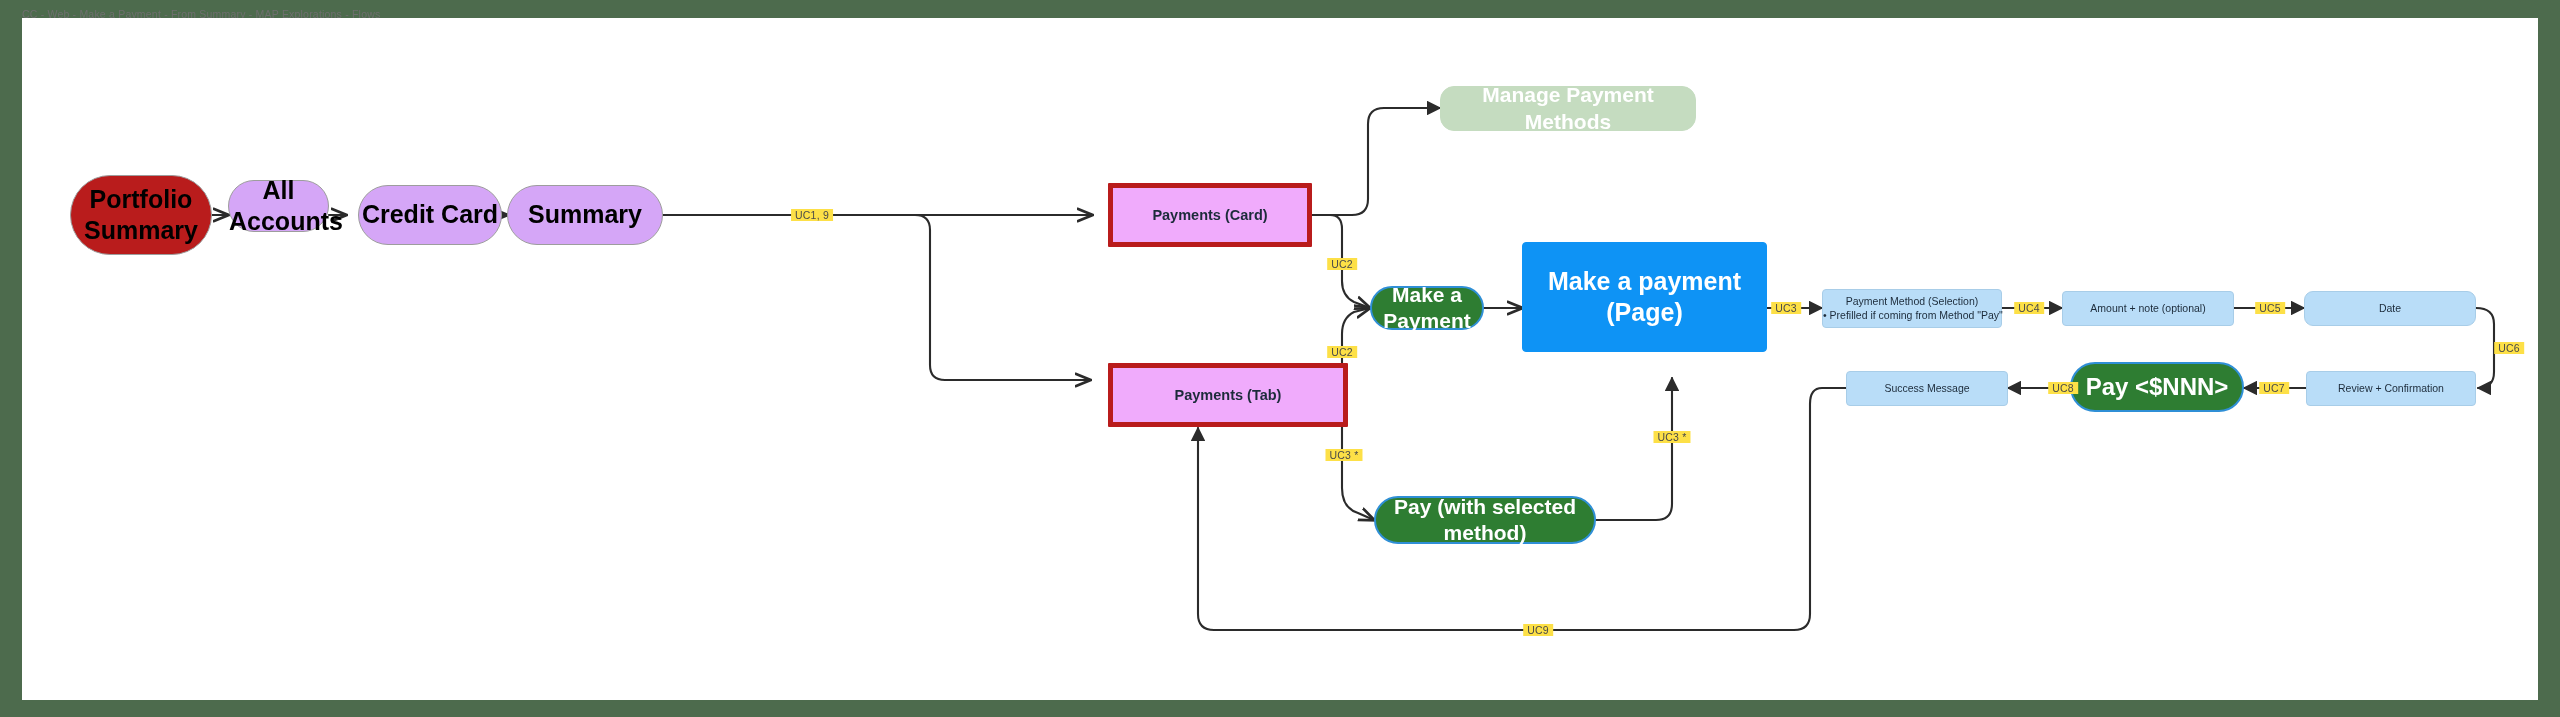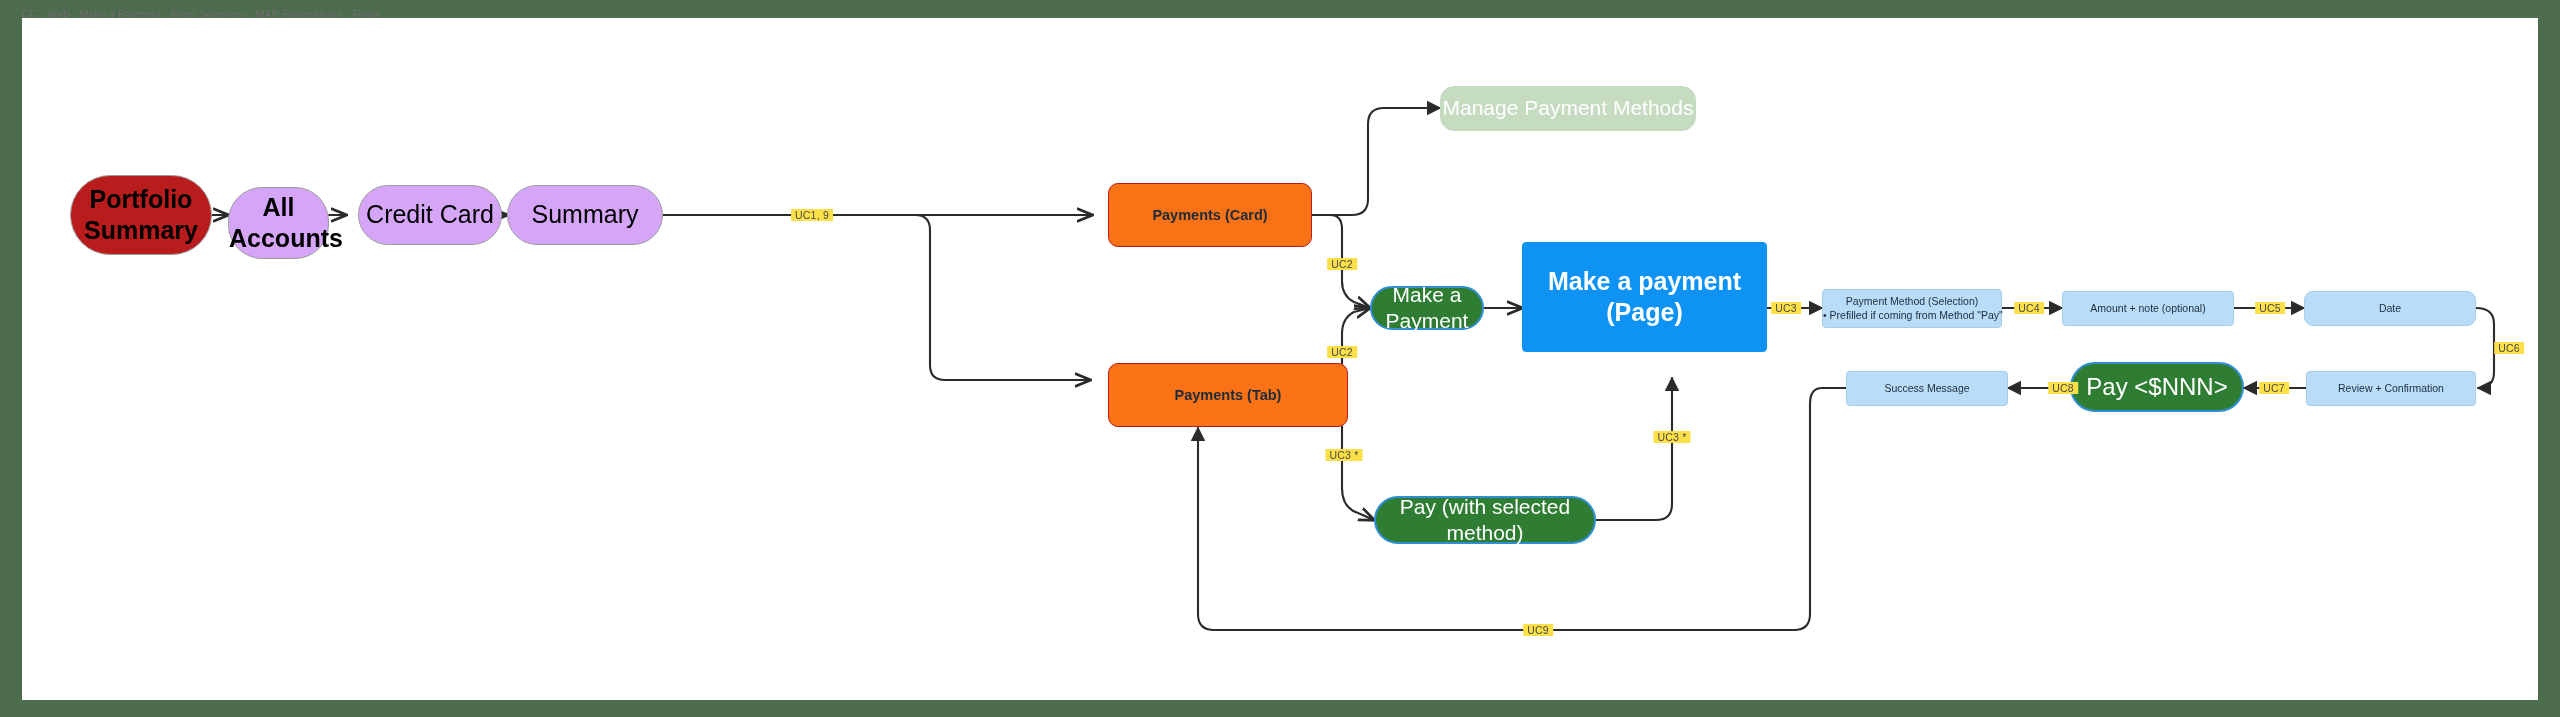--- a/index.html
+++ b/index.html
@@ -51,20 +51,21 @@
     overflow: visible;
   }
   .node {
     position: absolute;
     box-sizing: border-box;
     display: flex;
     align-items: center;
     justify-content: center;
     text-align: center;
     line-height: 1.25;
+    font-weight: bold;
   }
   .node-label { display: block; width: 100%; }
 
   
   .n-portfolio {
     background: #b91c1c;
     border: 1px solid #9d9d9d;
     border-radius: 42px;
     color: #000000;
     font-weight: bold;
@@ -72,23 +73,23 @@
   }
   .n-lilac {
     background: #d5a6f7;
     border: 1px solid #9d9d9d;
     border-radius: 34px;
     color: #000000;
     font-size: 25px;
   }
   .n-lilac.bold { font-weight: bold; }
   .n-bluebox {
-    background: #f97316;
-    border: 1px solid #b91c1c;
-    border-radius: 10px;
+    background: #f0abfc;
+    border: 5px solid #b91c1c;
+    border-radius: 1px;
     color: #1c2b3a;
     font-weight: bold;
     font-size: 14.5px;
   }
   .n-bluesmall {
     background: #b9ddf8;
     border: 1px solid #a8cde8;
     border-radius: 4px;
     color: #1c2b3a;
     font-size: 10.5px;
@@ -195,21 +196,21 @@
         </g>
       </svg>
 
       <div class="node n-portfolio" style="left:48px; top:157px; width:142px; height:80px;">
         <span class="node-label">
           <span>Portfolio</span><br>
           <span>Summary</span>
         </span>
       </div>
 
-      <div class="node n-lilac bold" style="left:206px; top:169px; width:101px; height:72px;">
+      <div class="node n-lilac bold" style="left:206px; top:162px; width:101px; height:52px;">
         <span class="node-label">All Accounts</span>
       </div>
 
       <div class="node n-lilac" style="left:336px; top:167px; width:144px; height:60px;">
         <span class="node-label">Credit Card</span>
       </div>
 
       <div class="node n-lilac" style="left:485px; top:167px; width:156px; height:60px;">
         <span class="node-label">Summary</span>
       </div>

